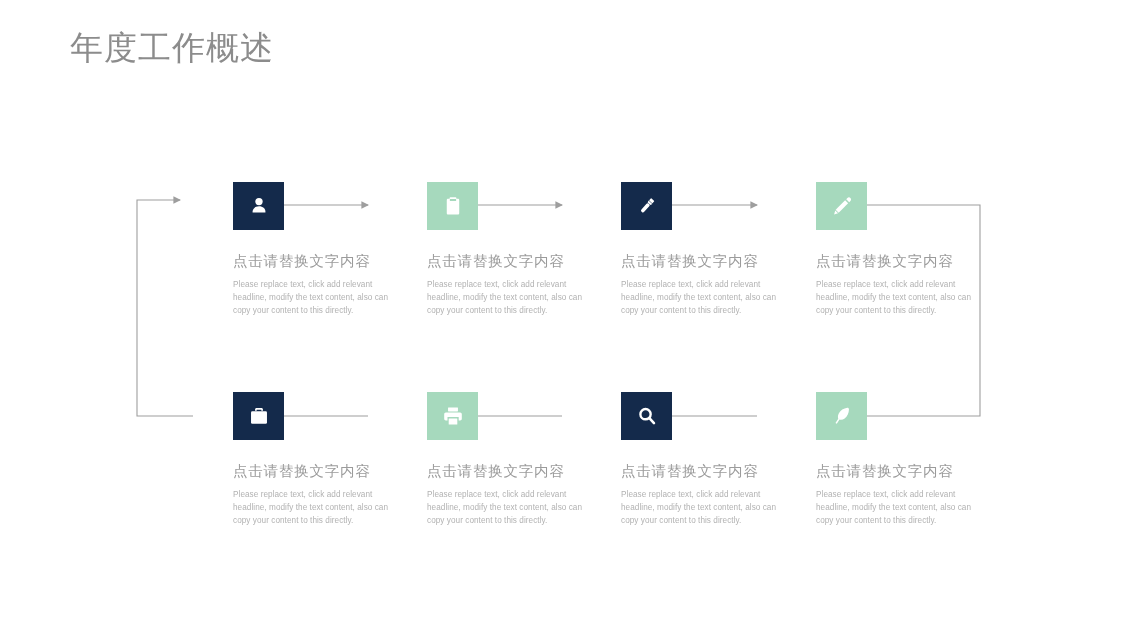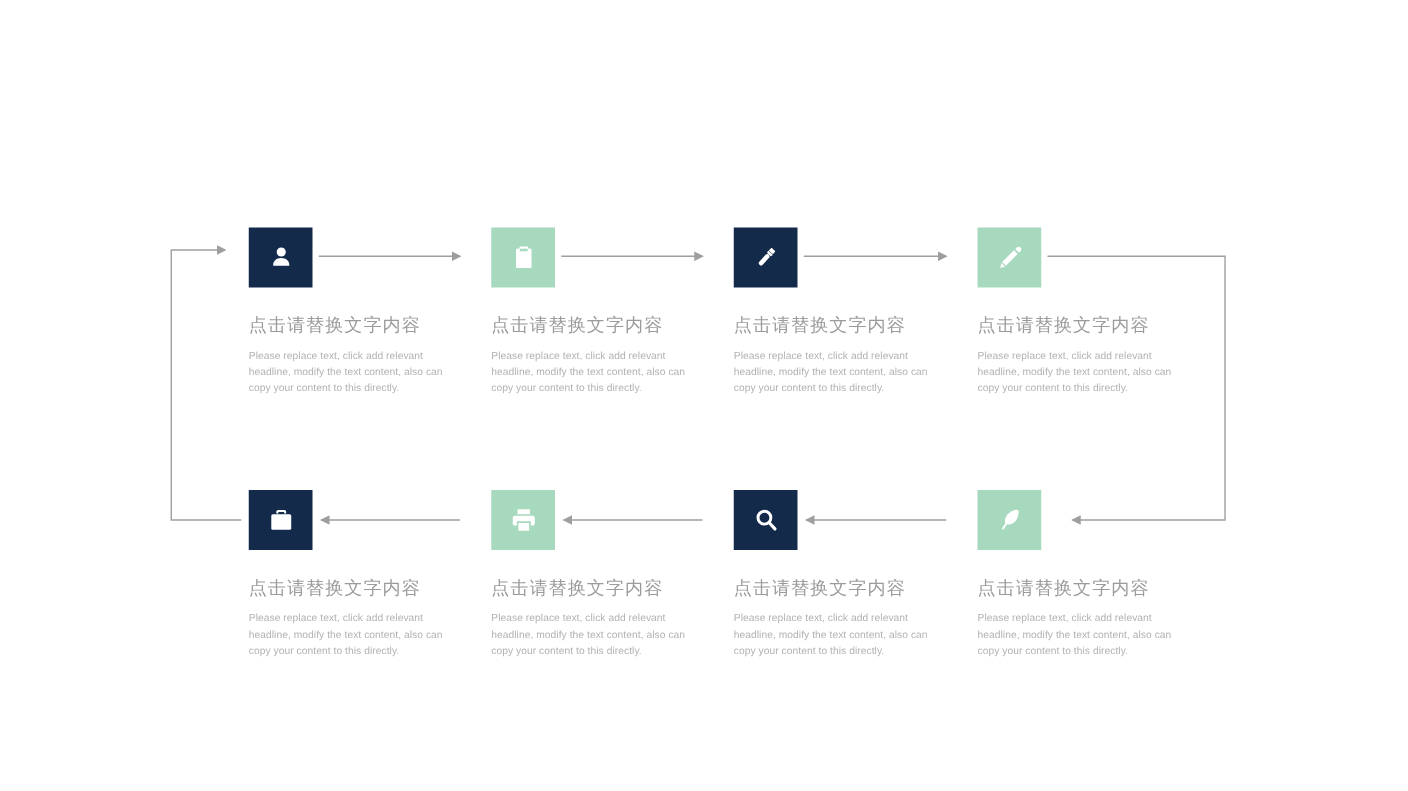--- a/index.html
+++ b/index.html
@@ -52,20 +52,21 @@
     top: 0;
     width: 1126px;
     height: 633px;
     pointer-events: none;
   }
 
   
   .step {
     position: absolute;
     width: 186px;
+    margin-left: 34px;
   }
   .icon-box {
     width: 51px;
     height: 48px;
     display: flex;
     align-items: center;
     justify-content: center;
   }
   .icon-box.dark  { background: #142a4b; }
   .icon-box.green { background: #a6d9bd; }
@@ -97,20 +98,21 @@
   
   .s5 { left: 199px; top: 392px; }
   .s6 { left: 393px; top: 392px; }
   .s7 { left: 587px; top: 392px; }
   .s8 { left: 782px; top: 392px; }
 </style>
 </head>
 <body>
 
 <div class="header">
+  <div class="title">年度工作概述</div>
 </div>
 
 <div class="diagram">
 
   <svg class="connectors" viewBox="0 0 1126 633" width="1126" height="633">
     <defs>
       <marker id="arrR" markerWidth="7" markerHeight="7" refX="6" refY="3.5" orient="auto" markerUnits="strokeWidth">
         <path d="M0,0 L7,3.5 L0,7 z" fill="#9e9e9e"></path>
       </marker>
       <marker id="arrL" markerWidth="7" markerHeight="7" refX="6" refY="3.5" orient="auto" markerUnits="strokeWidth">

